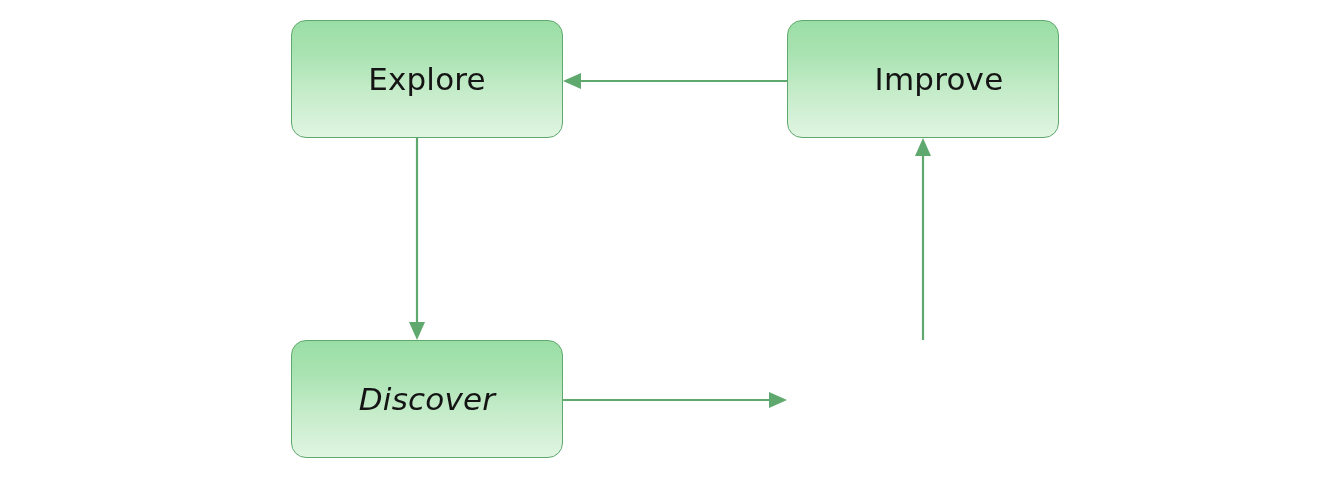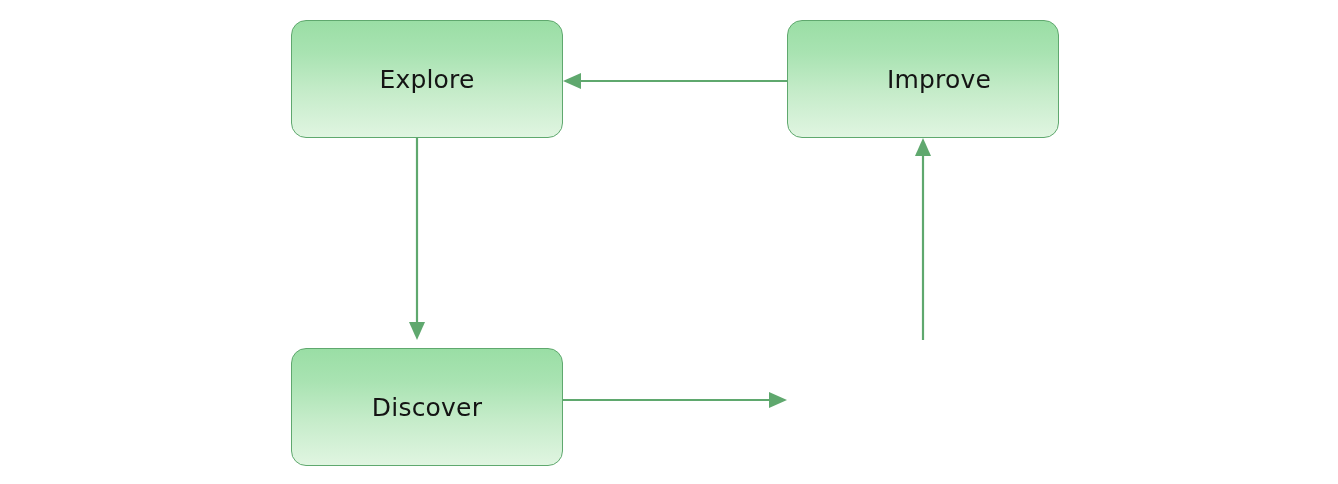--- a/index.html
+++ b/index.html
@@ -23,30 +23,30 @@
     width: 272px;
     height: 118px;
     border: 1.6px solid #5fa86e;
     border-radius: 15px;
     background: linear-gradient(to bottom, #9adea5 0%, #a9e3b2 28%, #c6ecca 62%, #e0f5e1 100%);
     display: flex;
     align-items: center;
     justify-content: center;
   }
   .node-label {
-    font-size: 25px;
+    font-size: 31px;
     font-weight: 400;
     color: #141414;
     letter-spacing: 0.2px;
     line-height: 1;
     white-space: nowrap;
   }
   #node-explore  { left: 291px; top: 20px; }
   #node-improve  { left: 787px; top: 20px; padding-left: 32px; }
-  #node-discover { left: 291px; top: 348px; }
+  #node-discover { left: 291px; top: 340px; font-style: italic; }
   #node-analyze  { left: 787px; top: 340px; }
 
   #edges {
     position: absolute;
     left: 0;
     top: 0;
     width: 1338px;
     height: 484px;
     pointer-events: none;
   }

